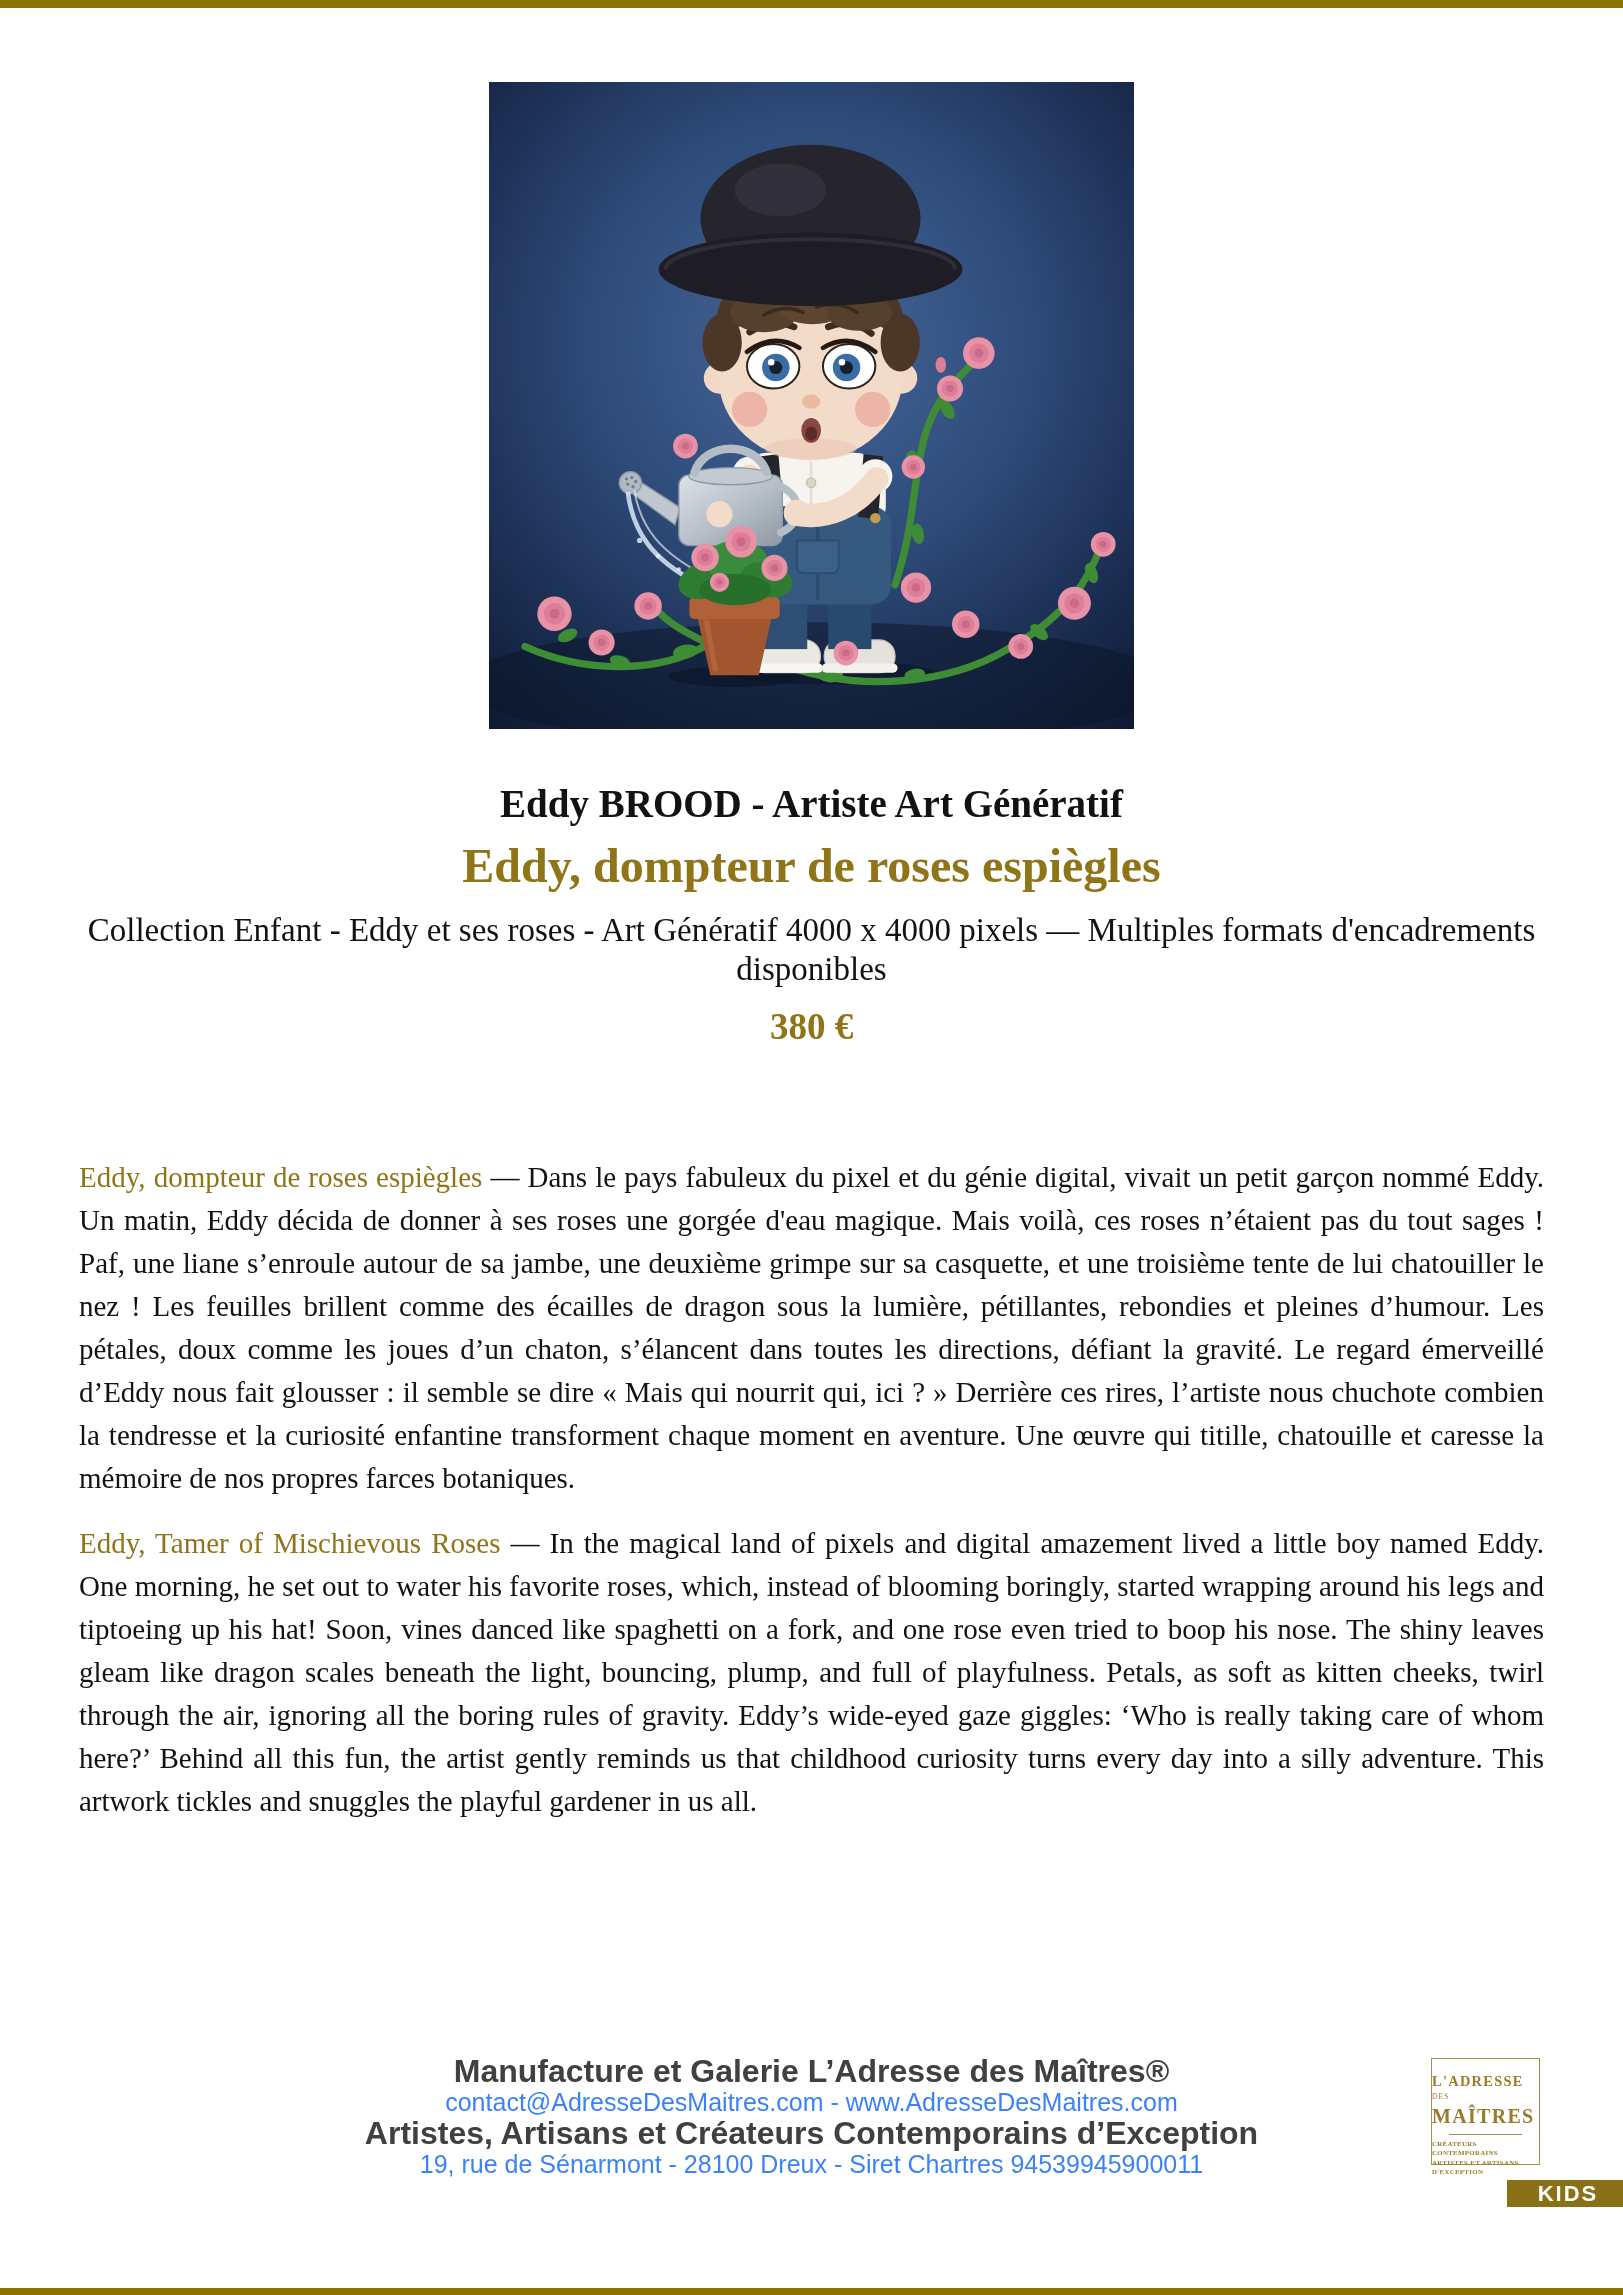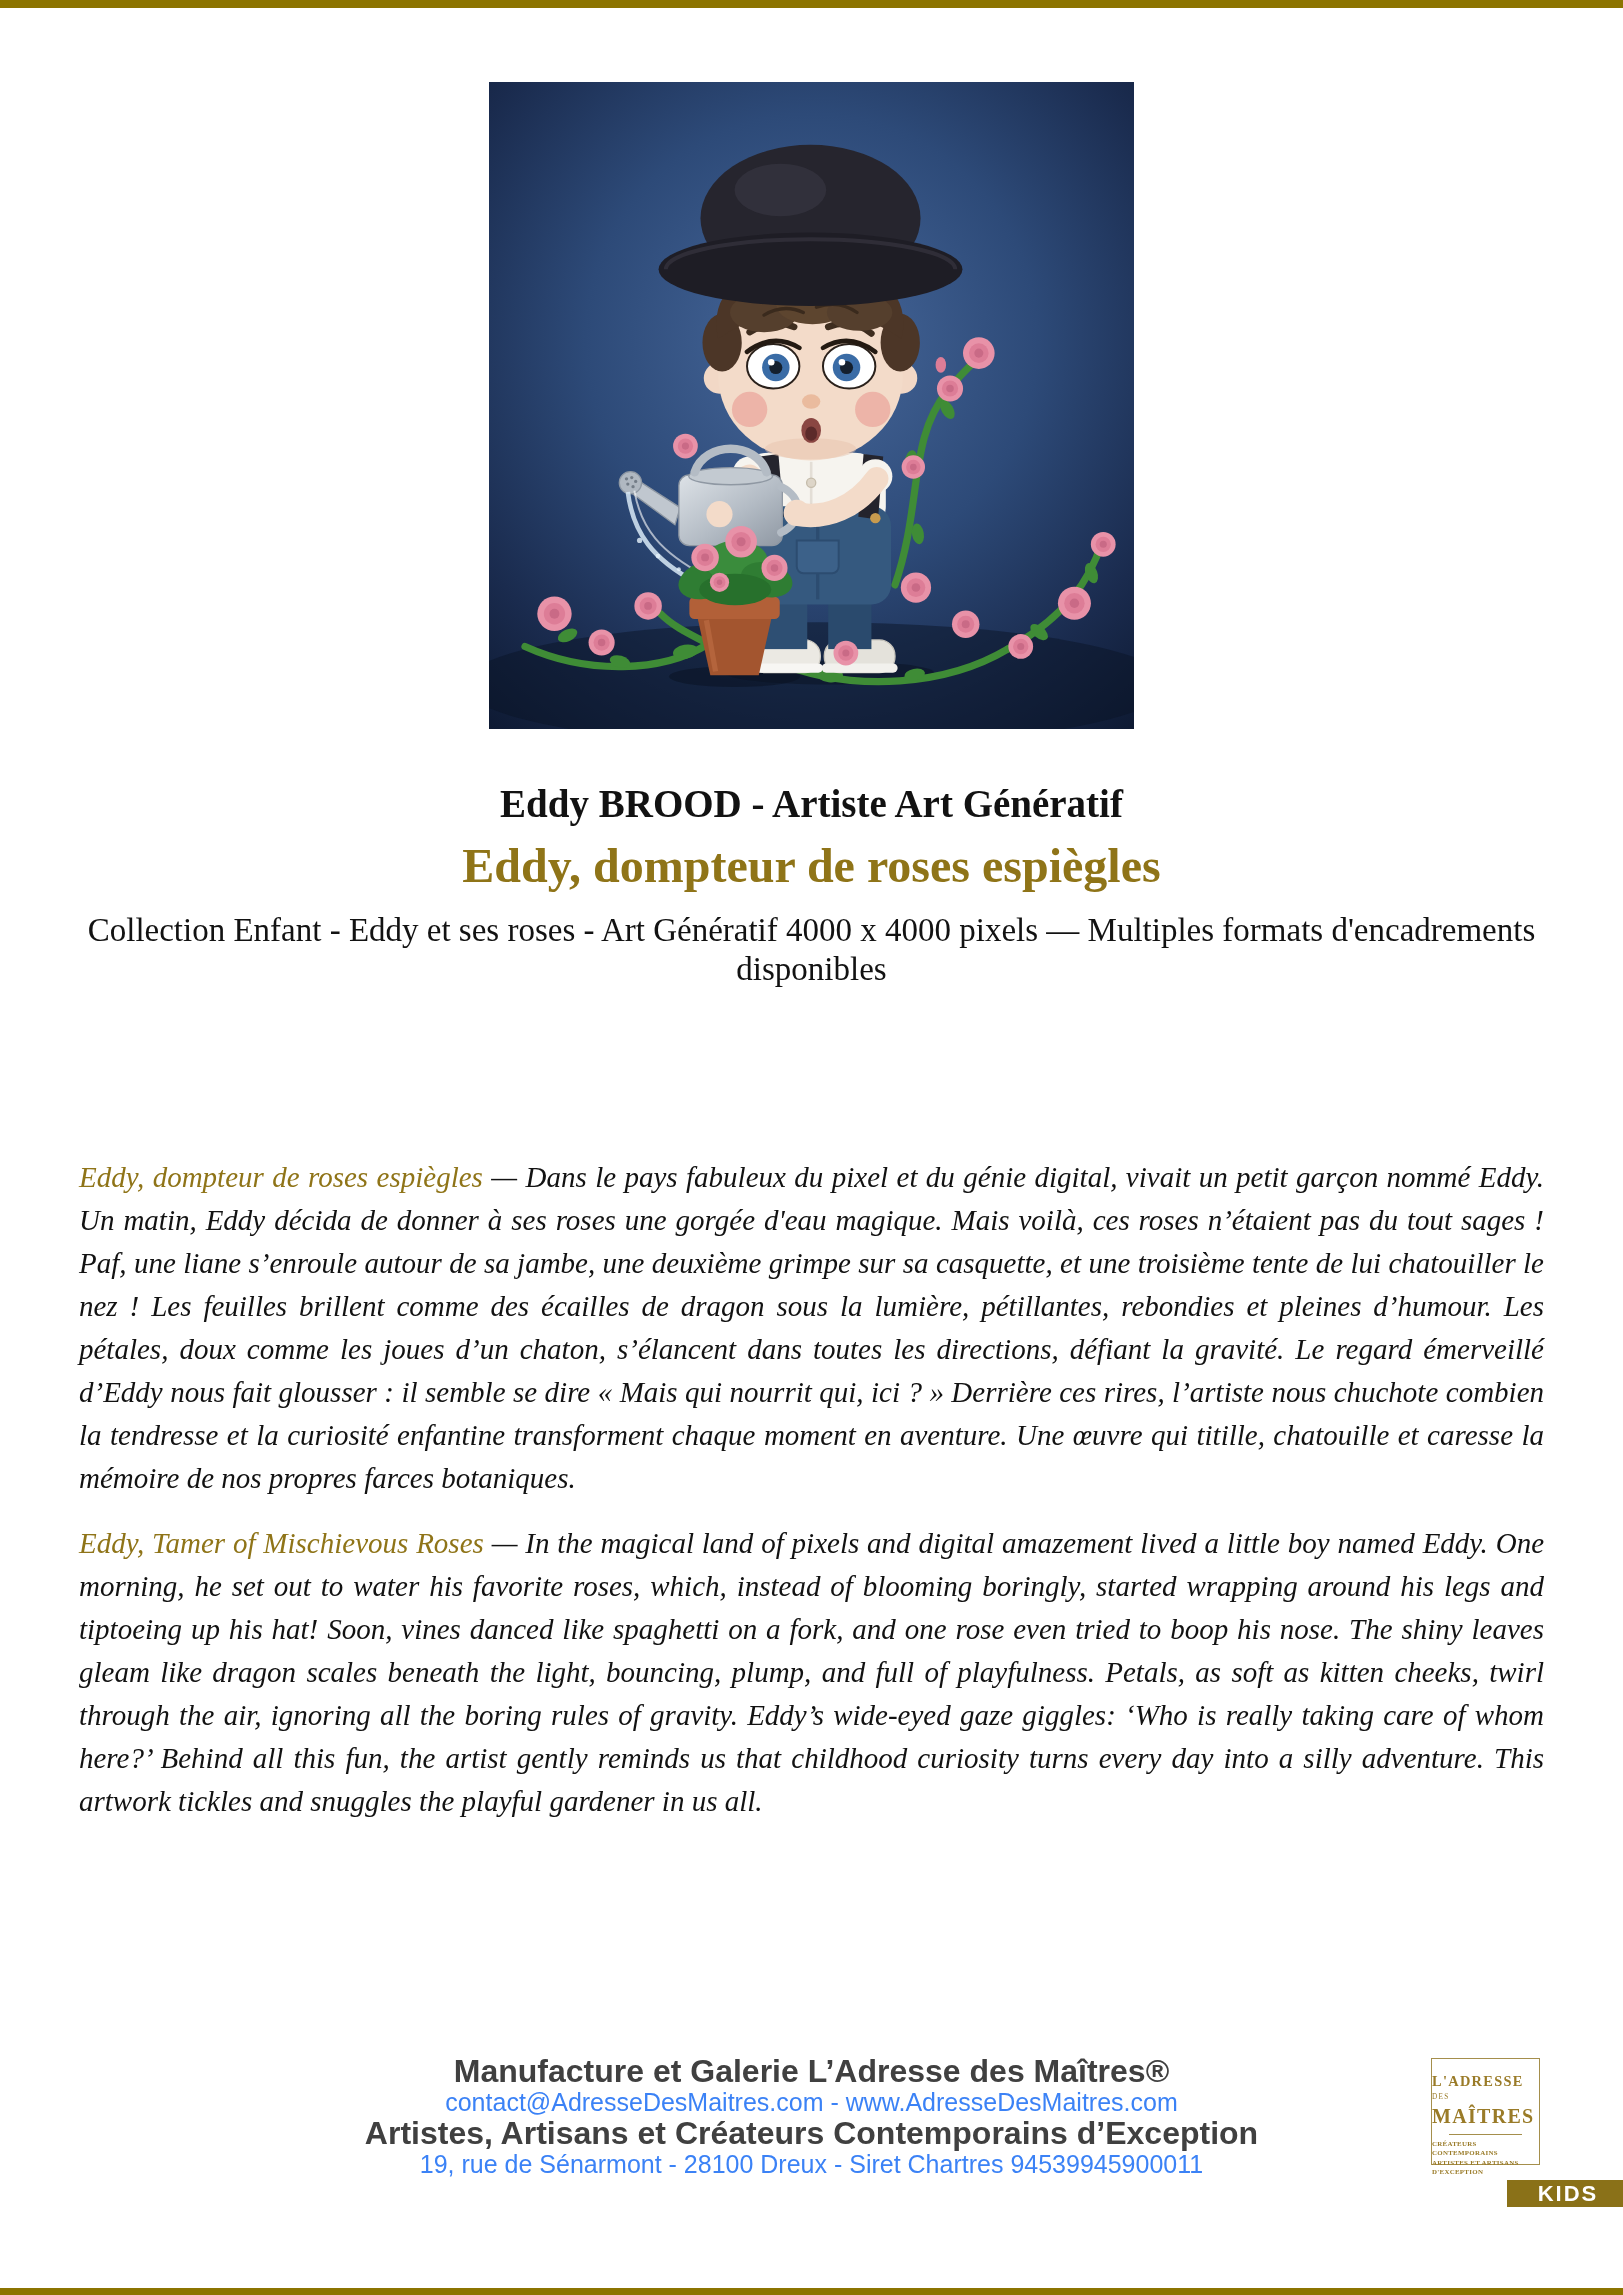--- a/index.html
+++ b/index.html
@@ -12,21 +12,21 @@
   .artwork{position:absolute;left:489px;top:82px;width:645px;height:647px;margin:0;}
   .artwork svg{display:block;width:100%;height:100%;}
 
   .header{position:absolute;left:79px;right:79px;top:783px;text-align:center;}
   .header h1{font-size:39px;font-weight:bold;margin:0;line-height:1.1;}
   .header h2{font-size:48px;font-weight:bold;color:#8f7418;margin:14.4px 0 0;line-height:1.1;}
   .collection{font-size:33px;line-height:39px;margin:18.3px auto 0;max-width:1466px;}
   .price{font-size:37px;font-weight:bold;color:#8f7418;margin:15.7px 0 0;}
 
   .descriptions{position:absolute;left:79px;right:79px;top:1156px;
-                font-size:29px;line-height:43px;text-align:justify;font-style:italic;}
+                font-size:29px;line-height:43px;text-align:justify;}
   .para{margin:0;}
   .para + .para{margin-top:22px;}
   .lead{color:#8f7418;}
 
   .page-footer{position:absolute;left:0;width:100%;top:2056px;text-align:center;
           font-family:"Liberation Sans",sans-serif;}
   .fline{line-height:31px;}
   .fline.gold{color:#404040;font-weight:bold;font-size:32px;}
   .fline.dark{color:#3b82f6;font-size:25px;}
 
@@ -207,20 +207,21 @@
       <use href="#rose" transform="translate(748,414) scale(1.15)"></use>
       <use href="#rose" transform="translate(300,556) scale(0.9)"></use>
       <ellipse cx="690" cy="432" rx="8" ry="12" fill="#dd7d97"></ellipse>
     </svg>
   </figure>
 
   <header class="header">
     <h1>Eddy BROOD - Artiste Art Génératif</h1>
     <h2>Eddy, dompteur de roses espiègles</h2>
     <p class="collection">Collection Enfant - Eddy et ses roses - Art Génératif 4000 x 4000 pixels — Multiples formats d'encadrements disponibles</p>
+    <p class="price">380 €</p>
   </header>
 
   <main class="descriptions">
     <p class="para">
       <span class="lead">Eddy, dompteur de roses espiègles</span>
       <span class="dash">—</span>
       <span>Dans le pays fabuleux du pixel et du génie digital, vivait un petit garçon nommé Eddy. Un matin, Eddy décida de donner à ses roses une gorgée d'eau magique. Mais voilà, ces roses n’étaient pas du tout sages ! Paf, une liane s’enroule autour de sa jambe, une deuxième grimpe sur sa casquette, et une troisième tente de lui chatouiller le nez ! Les feuilles brillent comme des écailles de dragon sous la lumière, pétillantes, rebondies et pleines d’humour. Les pétales, doux comme les joues d’un chaton, s’élancent dans toutes les directions, défiant la gravité. Le regard émerveillé d’Eddy nous fait glousser : il semble se dire « Mais qui nourrit qui, ici ? » Derrière ces rires, l’artiste nous chuchote combien la tendresse et la curiosité enfantine transforment chaque moment en aventure. Une œuvre qui titille, chatouille et caresse la mémoire de nos propres farces botaniques.</span>
     </p>
     <p class="para">
       <span class="lead">Eddy, Tamer of Mischievous Roses</span>

